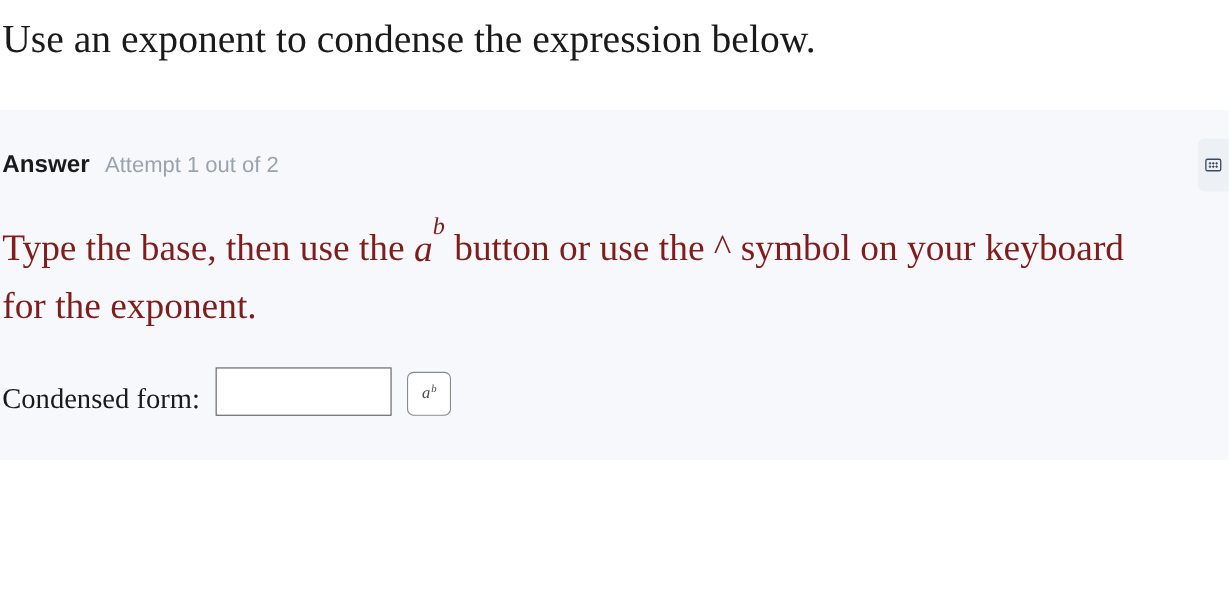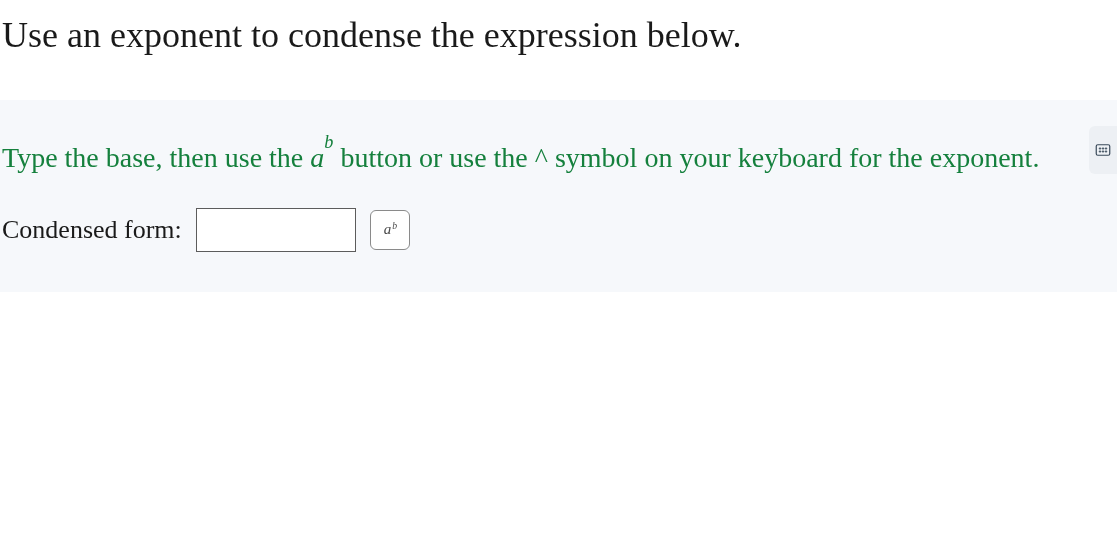--- a/index.html
+++ b/index.html
@@ -58,39 +58,39 @@
       font-weight: 700;
       font-size: 22px;
       color: #1a1a1a;
     }
     .attempt-text {
       font-family: -apple-system, Helvetica, Arial, sans-serif;
       font-size: 20px;
       color: #9aa3ad;
     }
     .instruction-text {
-      font-size: 28px;
+      font-size: 34px;
       line-height: 1.55;
       margin-bottom: 28px;
-      color: #15803d;
+      color: #7f1d1d;
       padding-right: 30px;
     }
     .instruction-text .mathvar {
       font-style: italic;
       font-family: 'Times New Roman', serif;
     }
     .instruction-text sup {
       font-size: 0.65em;
       font-style: italic;
       position: relative;
       top: -0.5em;
     }
     .condensed-row {
       display: flex;
-      align-items: center;
+      align-items: flex-end;
       gap: 14px;
     }
     .condensed-label {
       font-size: 26px;
       color: #1a1a1a;
     }
     .answer-input {
       width: 160px;
       height: 44px;
       border: 1px solid #5c5c5c;
@@ -154,20 +154,24 @@
       <rect x="3" y="5" width="18" height="14" rx="2" stroke-width="1.6"></rect>
       <circle cx="8" cy="10" r="1" fill="#3a4a5a"></circle>
       <circle cx="12" cy="10" r="1" fill="#3a4a5a"></circle>
       <circle cx="16" cy="10" r="1" fill="#3a4a5a"></circle>
       <circle cx="8" cy="14" r="1" fill="#3a4a5a"></circle>
       <circle cx="12" cy="14" r="1" fill="#3a4a5a"></circle>
       <circle cx="16" cy="14" r="1" fill="#3a4a5a"></circle>
     </svg>
   </div>
 
+  <div class="answer-header">
+    <span class="answer-label">Answer</span>
+    <span class="attempt-text">Attempt 1 out of 2</span>
+  </div>
 
   <div class="instruction-text">
     <span>Type the base, then use the </span><span class="mathvar"><span>a</span><sup>b</sup></span><span> button or use the ^ symbol on your keyboard for the exponent.</span>
   </div>
 
   <div class="condensed-row">
     <span class="condensed-label">Condensed form:</span>
     <input class="answer-input" type="text" value="" style="">
     <button class="exp-button" type="button">
       <span>a</span>

